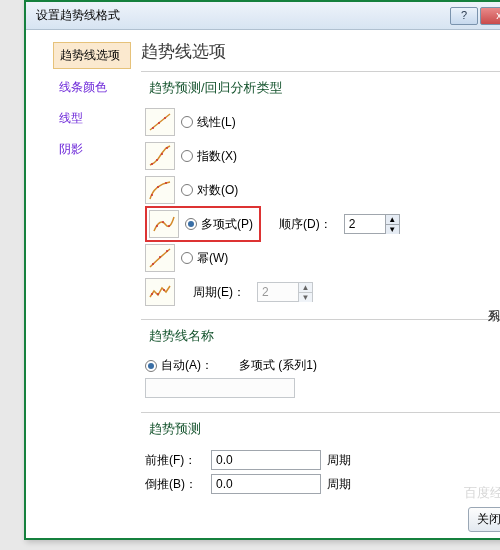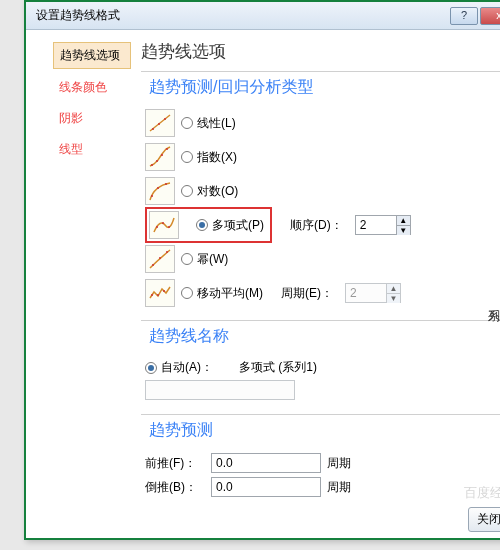--- a/index.html
+++ b/index.html
@@ -6,33 +6,33 @@
 body { background: #e8e8e8; width: 500px; height: 550px; overflow: hidden; position: relative; }
 .window { width: 500px; height: 540px; margin: 0 0 0 24px; background: #fff; border: 2px solid #15803d; box-shadow: 2px 2px 6px rgba(0,0,0,0.2); position: relative; }
 .titlebar { height: 28px; background: linear-gradient(#eef3fa, #d7e4f2); display: flex; align-items: center; padding: 0 4px 0 10px; border-bottom: 1px solid #b0c0d0; }
 .titlebar-text { flex: 1; font-size: 12px; color: #000; }
 .titlebar-btns { display: flex; gap: 2px; }
 .tbtn { width: 28px; height: 18px; border: 1px solid #7a93ad; border-radius: 2px; font-size: 11px; line-height: 14px; text-align: center; cursor: pointer; }
 .help-btn { background: linear-gradient(#eaf1fa,#c7d9ee); color: #2a3b50; }
 .close-btn { background: linear-gradient(#e98a8a,#c94b4b); color: #fff; width: 38px; }
 .body { display: flex; height: calc(100% - 64px); padding-left: 17px; }
 .sidebar { width: 92px; padding: 12px 4px 0 10px; }
-.side-item { font-size: 12px; color: #ef4444; padding: 4px 6px; margin-bottom: 6px; cursor: pointer; }
+.side-item { font-size: 12px; color: #6d28d9; padding: 4px 6px; margin-bottom: 6px; cursor: pointer; }
 .side-item.selected { background: #fbe9cf; border: 1px solid #e6c27a; color: #000; }
 .main { flex: 1; padding: 10px 12px 6px 6px; overflow: hidden; }
 h1.section-title { font-size: 17px; font-weight: normal; color: #3a3a3a; margin-bottom: 8px; }
 .group { border-top: 1px solid #d0d0d0; padding: 8px 4px 6px 4px; margin-bottom: 4px; }
-.group-label { font-size: 16px; color: #3b82f6; margin: -14px 0 6px 0; background: #fff; display: inline-block; padding: 0 4px; position: relative; top: -2px; }
+.group-label { font-size: 13px; color: #14532d; margin: -14px 0 6px 0; background: #fff; display: inline-block; padding: 0 4px; position: relative; top: -2px; }
 .type-row { display: flex; align-items: center; gap: 6px; height: 34px; }
 .type-icon { width: 30px; height: 28px; border: 1px solid #c5c5c5; background: #fdfdf5; display: flex; align-items: center; justify-content: center; }
 .type-icon svg { width: 24px; height: 22px; }
 .radio-wrap { display: flex; align-items: center; gap: 4px; font-size: 12px; }
 .radio { width: 12px; height: 12px; border: 1px solid #7a7a7a; border-radius: 50%; display: inline-flex; align-items: center; justify-content: center; }
 .radio.checked::after { content:""; width:6px; height:6px; background:#3a6ea5; border-radius:50%; }
-.red-box { border: 2px solid #d33; padding: 2px 6px 2px 2px; display: inline-flex; align-items: center; gap: 17px; }
+.red-box { border: 2px solid #d33; padding: 2px 6px 2px 2px; display: inline-flex; align-items: center; gap: 6px; }
 .label-extra { font-size: 12px; margin-left: 12px; display: inline-flex; align-items: center; gap: 12px; }
 .spinner { display: inline-flex; border: 1px solid #a0a6ad; height: 20px; }
 .spinner input { width: 40px; border: none; padding: 0 4px; font-size: 12px; }
 .spin-btns { display:flex; flex-direction:column; }
 .spin-btns span { width:14px; height:10px; font-size:8px; line-height:9px; text-align:center; background:#e6ecf4; border-left:1px solid #a0a6ad; cursor:pointer; }
 .spin-btns span:first-child { border-bottom:1px solid #a0a6ad; }
 .name-group .row, .forecast-row { display:flex; align-items:center; gap:6px; font-size:12px; margin:4px 0; }
 .textbox { border:1px solid #a0a6ad; height:20px; padding:0 4px; font-size:12px; }
 .footer { position:absolute; bottom:6px; right:12px; }
 .btn { font-size:12px; padding:3px 8px; border:1px solid #9aa7b5; background:linear-gradient(#fdfdfd,#e3e9f0); border-radius:3px; cursor:pointer; }
@@ -48,22 +48,22 @@
     <div class="titlebar-btns">
       <div class="tbtn help-btn">?</div>
       <div class="tbtn close-btn">x</div>
     </div>
   </div>
 
   <div class="body">
     <div class="sidebar">
       <div class="side-item selected">趋势线选项</div>
       <div class="side-item">线条颜色</div>
+      <div class="side-item">线型</div>
       <div class="side-item">阴影</div>
-      <div class="side-item">线型</div>
     </div>
 
     <div class="main">
       <h1 class="section-title">趋势线选项</h1>
 
       <div class="group">
         <div class="group-label">趋势预测/回归分析类型</div>
 
         <div class="type-row">
           <div class="type-icon">
@@ -155,24 +155,20 @@
 
         <div class="type-row">
           <div class="type-icon">
               <svg viewBox="0 0 24 22">
                 <polyline points="2,16 6,10 10,14 14,7 18,11 22,5" fill="none" stroke="#d48a2a" stroke-width="1.5"></polyline>
                 <circle cx="4" cy="13" r="1" fill="#c33"></circle>
                 <circle cx="10" cy="13" r="1" fill="#c33"></circle>
                 <circle cx="16" cy="9" r="1" fill="#c33"></circle>
               </svg>
             </div>
-          <label class="radio-wrap">
-              <span class="radio"></span>
-              <span>移动平均(M)</span>
-            </label>
           <span class="label-extra">
             <span>周期(E)：</span>
             <span class="spinner" style="opacity:.6">
               <input disabled="" value="2" style="">
               <span class="spin-btns">
                   <span>▲</span>
                   <span>▼</span>
                 </span>
             </span>
           </span>

